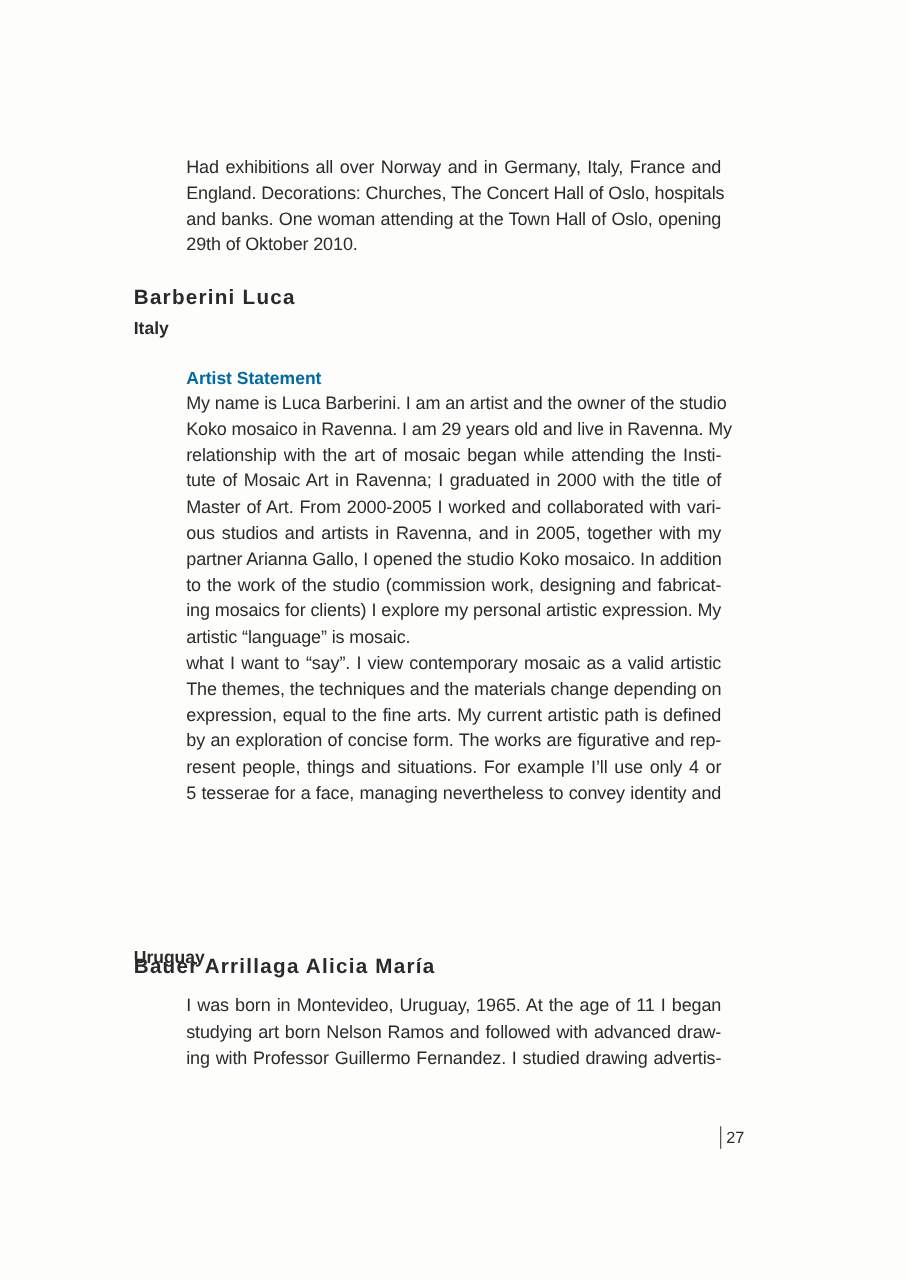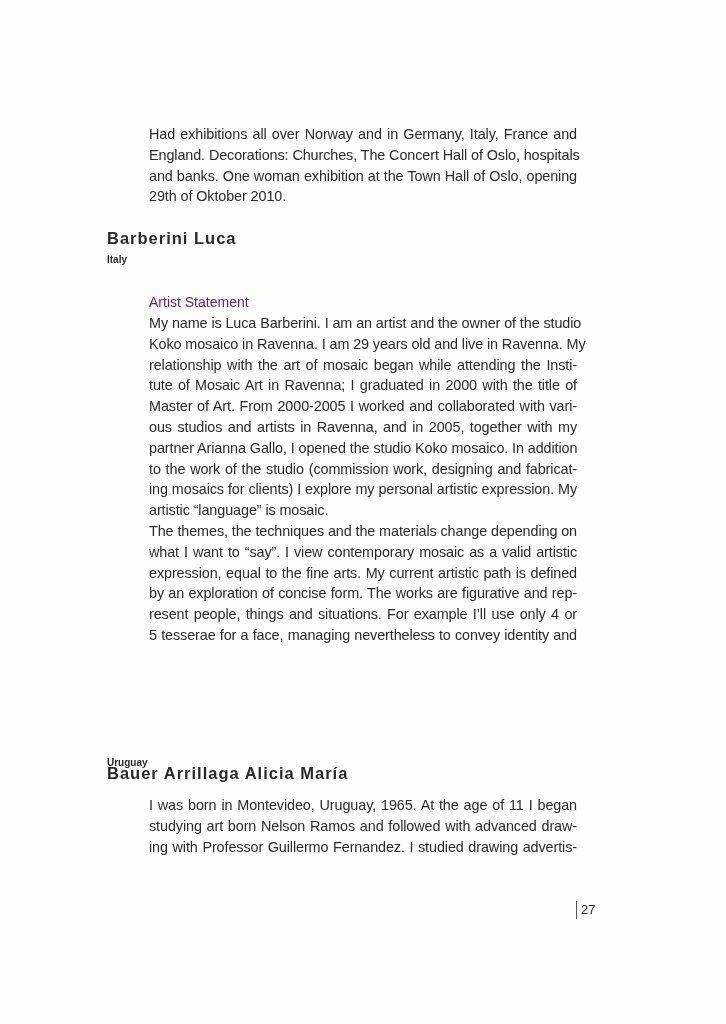--- a/index.html
+++ b/index.html
@@ -32,70 +32,70 @@
     position: absolute;
     left: 107px;
     font-size: 16.5px;
     font-weight: bold;
     letter-spacing: 1px;
     color: #2a2a2a;
   }
   .country {
     position: absolute;
     left: 107px;
-    font-size: 10px;
+    font-size: 14px;
     font-weight: bold;
     color: #2a2a2a;
     text-align: right;
   }
   .subhead {
     position: absolute;
     left: 149px;
     font-size: 14px;
-    font-weight: normal;
-    color: #701a75;
+    font-weight: bold;
+    color: #0369a1;
   }
   .pagenum {
     position: absolute;
     left: 576px;
     top: 901px;
     height: 18px;
     border-left: 1px solid #555;
     padding-left: 4px;
     font-size: 13px;
     line-height: 18px;
     color: #2a2a2a;
   }
 </style>
 </head>
 <body>
 
 <div class="para" style="top:124px;">
   <span class="line">Had exhibitions all over Norway and in Germany, Italy, France and</span>
   <span class="line">England. Decorations: Churches, The Concert Hall of Oslo, hospitals</span>
-  <span class="line">and banks. One woman exhibition at the Town Hall of Oslo, opening</span>
+  <span class="line">and banks. One woman attending at the Town Hall of Oslo, opening</span>
   <span class="line last">29th of Oktober 2010.</span>
 </div>
 
 <div class="name" style="top:229px;">Barberini Luca</div>
 <div class="country" style="top:254px;">Italy</div>
 <div class="subhead" style="top:294px;">Artist Statement</div>
 <div class="para" style="top:313px;">
   <span class="line">My name is Luca Barberini. I am an artist and the owner of the studio</span>
   <span class="line">Koko mosaico in Ravenna. I am 29 years old and live in Ravenna. My</span>
   <span class="line">relationship with the art of mosaic began while attending the Insti-</span>
   <span class="line">tute of Mosaic Art in Ravenna; I graduated in 2000 with the title of</span>
   <span class="line">Master of Art. From 2000-2005 I worked and collaborated with vari-</span>
   <span class="line">ous studios and artists in Ravenna, and in 2005, together with my</span>
   <span class="line">partner Arianna Gallo, I opened the studio Koko mosaico. In addition</span>
   <span class="line">to the work of the studio (commission work, designing and fabricat-</span>
   <span class="line">ing mosaics for clients) I explore my personal artistic expression. My</span>
   <span class="line last">artistic “language” is mosaic.</span>
+  <span class="line">what I want to “say”. I view contemporary mosaic as a valid artistic</span>
   <span class="line">The themes, the techniques and the materials change depending on</span>
-  <span class="line">what I want to “say”. I view contemporary mosaic as a valid artistic</span>
   <span class="line">expression, equal to the fine arts.  My current artistic path is defined</span>
   <span class="line">by an exploration of concise form. The works are figurative and rep-</span>
   <span class="line">resent people, things and situations. For example I’ll use only 4 or</span>
   <span class="line">5 tesserae for a face, managing nevertheless to convey identity and</span>
 </div>
 
 <div class="name" style="top:732px;margin-top:32px;">Bauer Arrillaga Alicia María</div>
 <div class="country" style="top:757px;">Uruguay</div>
 <div class="para" style="top:795px;">
   <span class="line">I was born in Montevideo, Uruguay, 1965. At the age of 11 I began</span>

